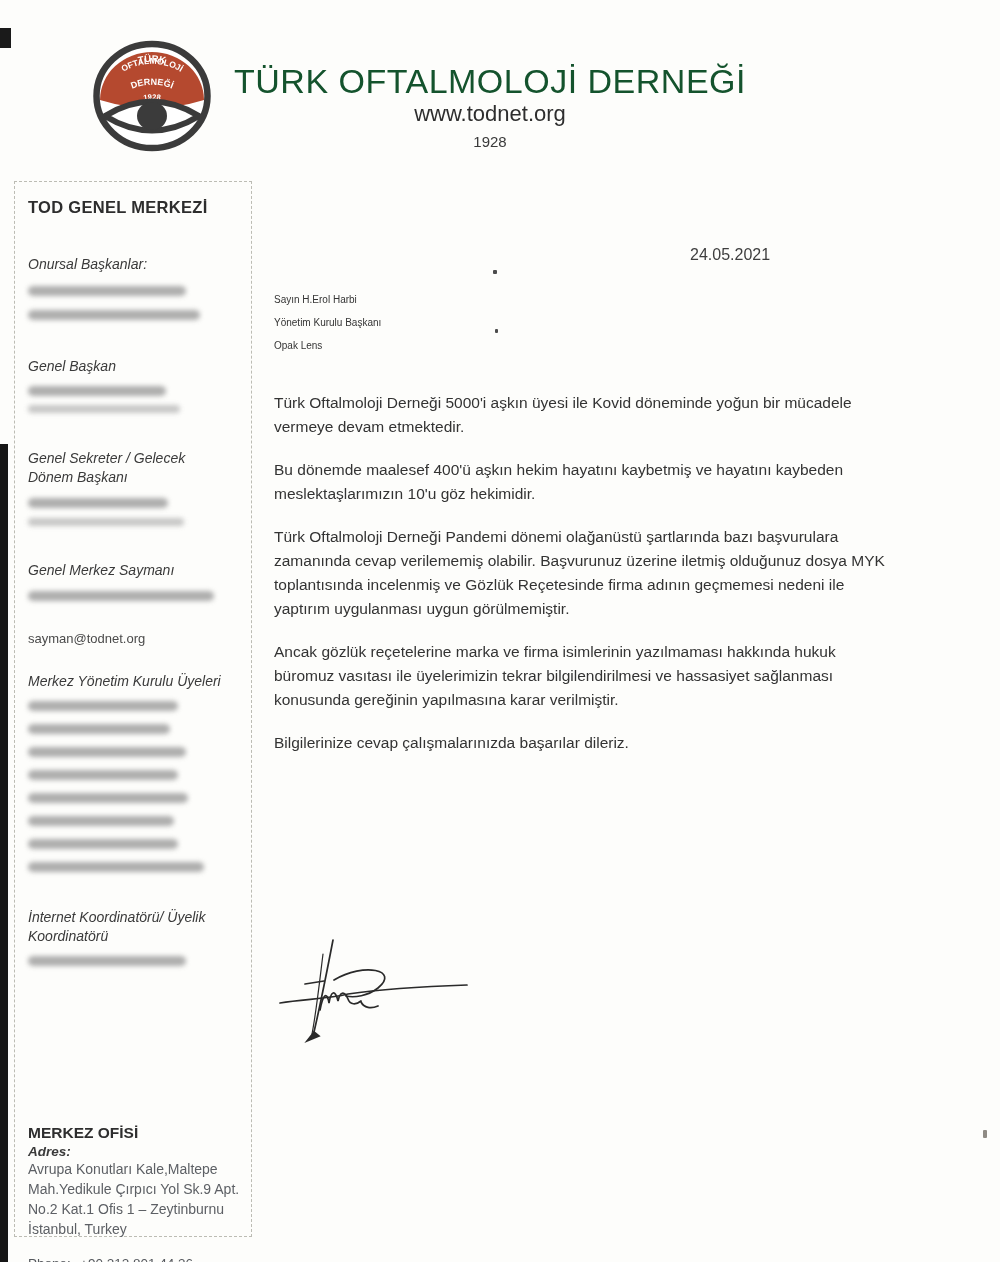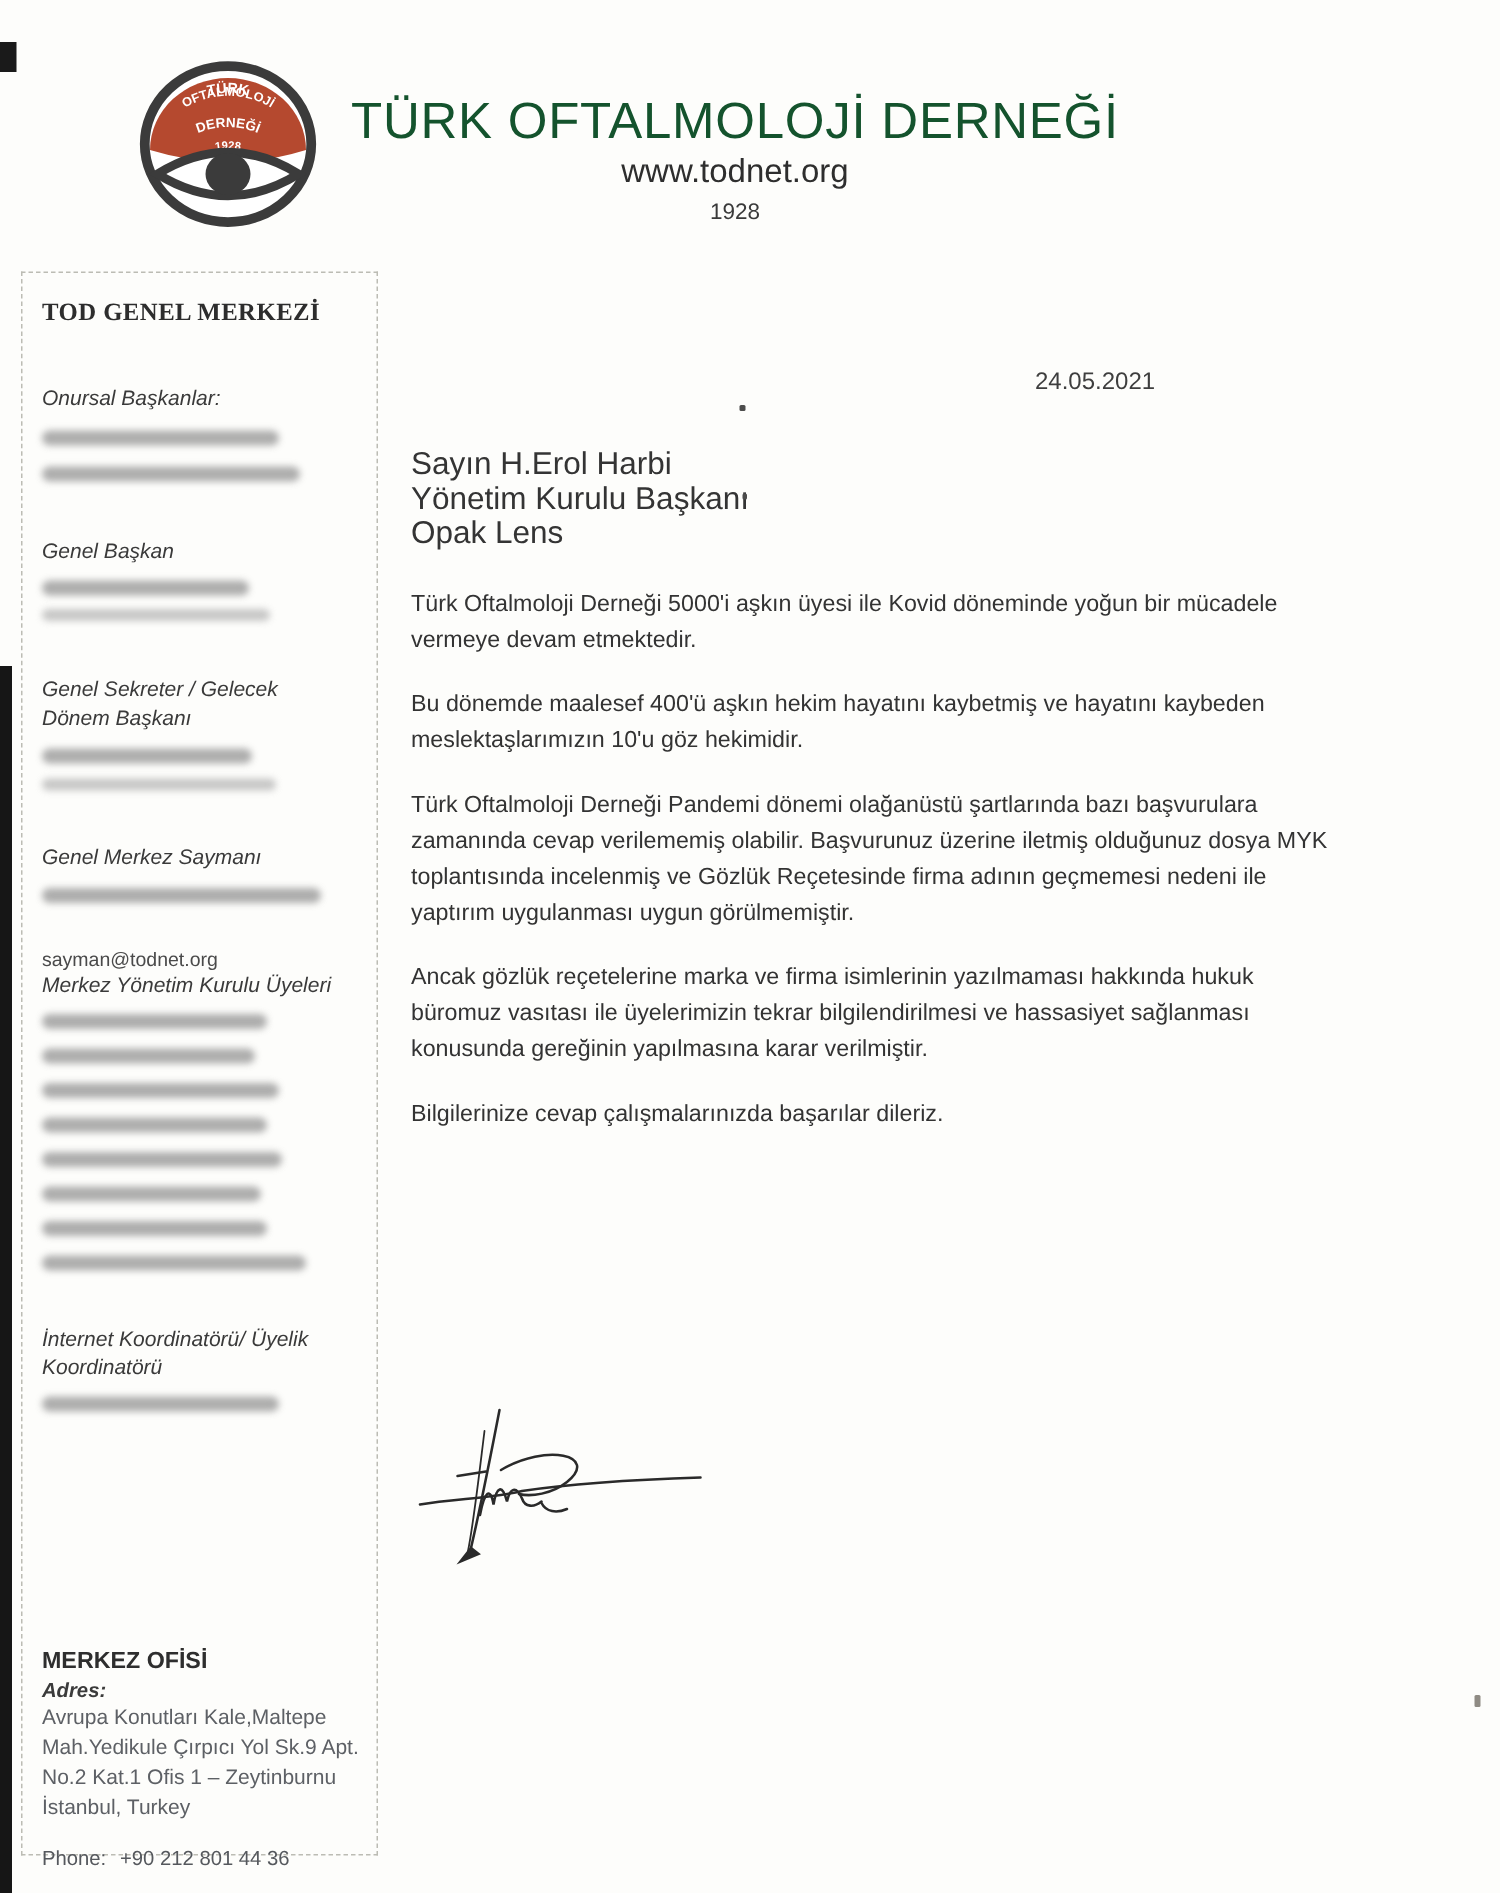--- a/index.html
+++ b/index.html
@@ -21,35 +21,35 @@
   .masthead .year{font-size:15px;color:#3a3a3a;margin-top:6px;}
 
   
   .sidebar{
     position:absolute;left:14px;top:181px;width:238px;height:1056px;
     border:1px dashed #bcbcb4;
     box-sizing:border-box;
     padding:16px 10px 0 13px;
     font-size:13.5px;color:#3c3c3c;
   }
-  .sb-title{font-size:16.5px;font-weight:bold;color:#2d2d2d;letter-spacing:.3px;font-family:Liberation Serif, serif;}
+  .sb-title{font-size:16.5px;font-weight:bold;color:#2d2d2d;letter-spacing:.3px;}
   .sb-label{font-style:italic;font-size:14px;color:#3a3a3a;line-height:19px;}
   .sb-plain{font-size:13px;color:#4a4a4a;}
   .rdt{height:10px;background:#8f8f8f;border-radius:5px;filter:blur(2.6px);opacity:.72;}
   .rdt.sm{height:8px;background:#a3a3a3;opacity:.6;}
   .office-title{font-size:15.5px;font-weight:bold;color:#2e2e2e;}
   .office-label{font-style:italic;font-weight:bold;font-size:13.5px;color:#3b3b3b;margin-top:2px;}
   .addr{font-size:14px;color:#5d6065;line-height:20px;}
   .phones{font-size:13.5px;color:#55585d;line-height:19px;margin-top:15px;}
   .phones .row{display:flex;}
   .phones .lbl{width:52px;}
 
   
   .date{position:absolute;left:690px;top:246px;font-size:16px;color:#3e3e3e;}
-  .recipient{position:absolute;left:274px;top:298px;font-size:21px;line-height:23px;color:#343434;}
+  .recipient{position:absolute;left:274px;top:288px;font-size:10px;line-height:23px;color:#343434;}
   .body{position:absolute;left:274px;top:391px;width:612px;font-size:15.5px;line-height:24px;color:#333;}
   .body .para{margin:0 0 19px 0;}
   .closing-block{position:absolute;left:274px;top:816px;font-size:15.5px;line-height:23px;color:#343434;}
   .closing-block .rdt{width:148px;margin:27px 0 12px 0;}
   .signature{position:absolute;left:276px;top:936px;width:200px;height:112px;}
 
   
   .edge-strip{position:absolute;left:0;top:444px;width:8px;height:818px;background:#161616;}
   .edge-notch{position:absolute;left:0;top:28px;width:11px;height:20px;background:#1a1a1a;}
   .speck{position:absolute;background:#4c4c4c;border-radius:1px;}
@@ -104,21 +104,21 @@
 
     <div class="sb-label" style="margin-top:36px;width:190px;">Genel Sekreter / Gelecek Dönem Başkanı</div>
     <div class="rdt" style="width:140px;margin:11px 0 0 0;"></div>
     <div class="rdt sm" style="width:156px;margin:10px 0 0 0;"></div>
 
     <div class="sb-label" style="margin-top:35px;">Genel Merkez Saymanı</div>
     <div class="rdt" style="width:186px;margin:11px 0 0 0;"></div>
 
     <div class="sb-plain" style="margin-top:30px;">sayman@todnet.org</div>
 
-    <div class="sb-label" style="font-style:italic;">Merkez Yönetim Kurulu Üyeleri</div>
+    <div class="sb-label" style="margin-top:26px;font-style:italic;">Merkez Yönetim Kurulu Üyeleri</div>
     <div class="rdt" style="width:150px;margin:10px 0 0 0;"></div>
     <div class="rdt" style="width:142px;margin:13px 0 0 0;"></div>
     <div class="rdt" style="width:158px;margin:13px 0 0 0;"></div>
     <div class="rdt" style="width:150px;margin:13px 0 0 0;"></div>
     <div class="rdt" style="width:160px;margin:13px 0 0 0;"></div>
     <div class="rdt" style="width:146px;margin:13px 0 0 0;"></div>
     <div class="rdt" style="width:150px;margin:13px 0 0 0;"></div>
     <div class="rdt" style="width:176px;margin:13px 0 0 0;"></div>
 
     <div class="sb-label" style="margin-top:36px;width:190px;">İnternet Koordinatörü/ Üyelik Koordinatörü</div>

